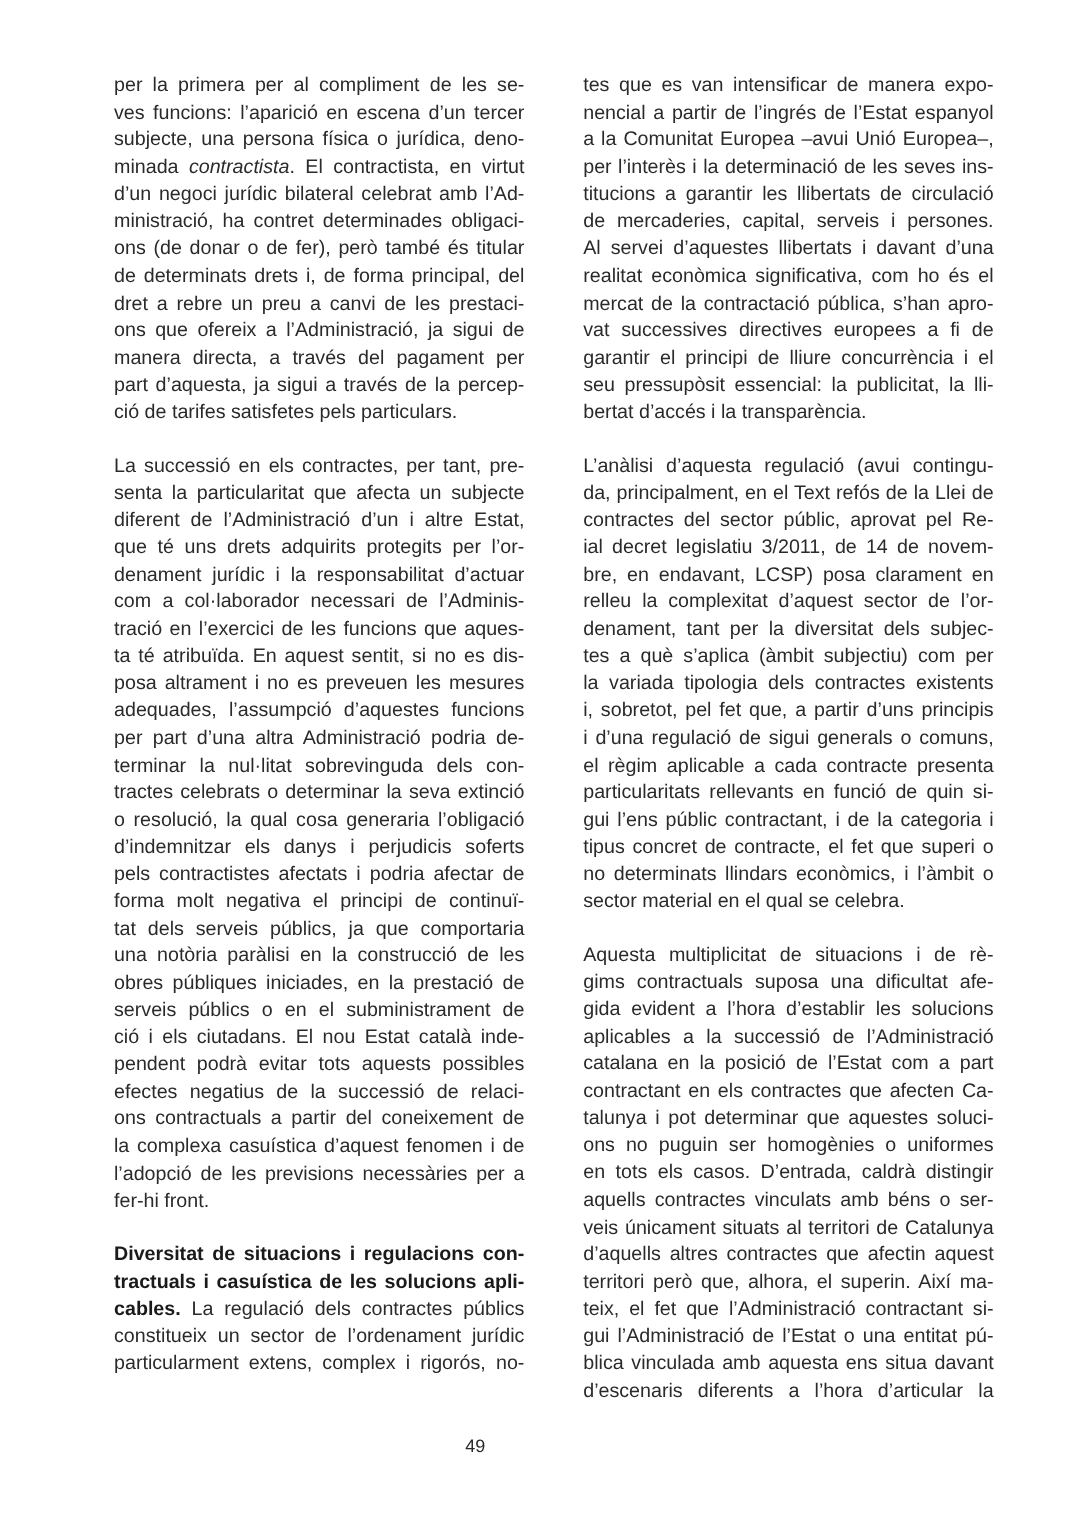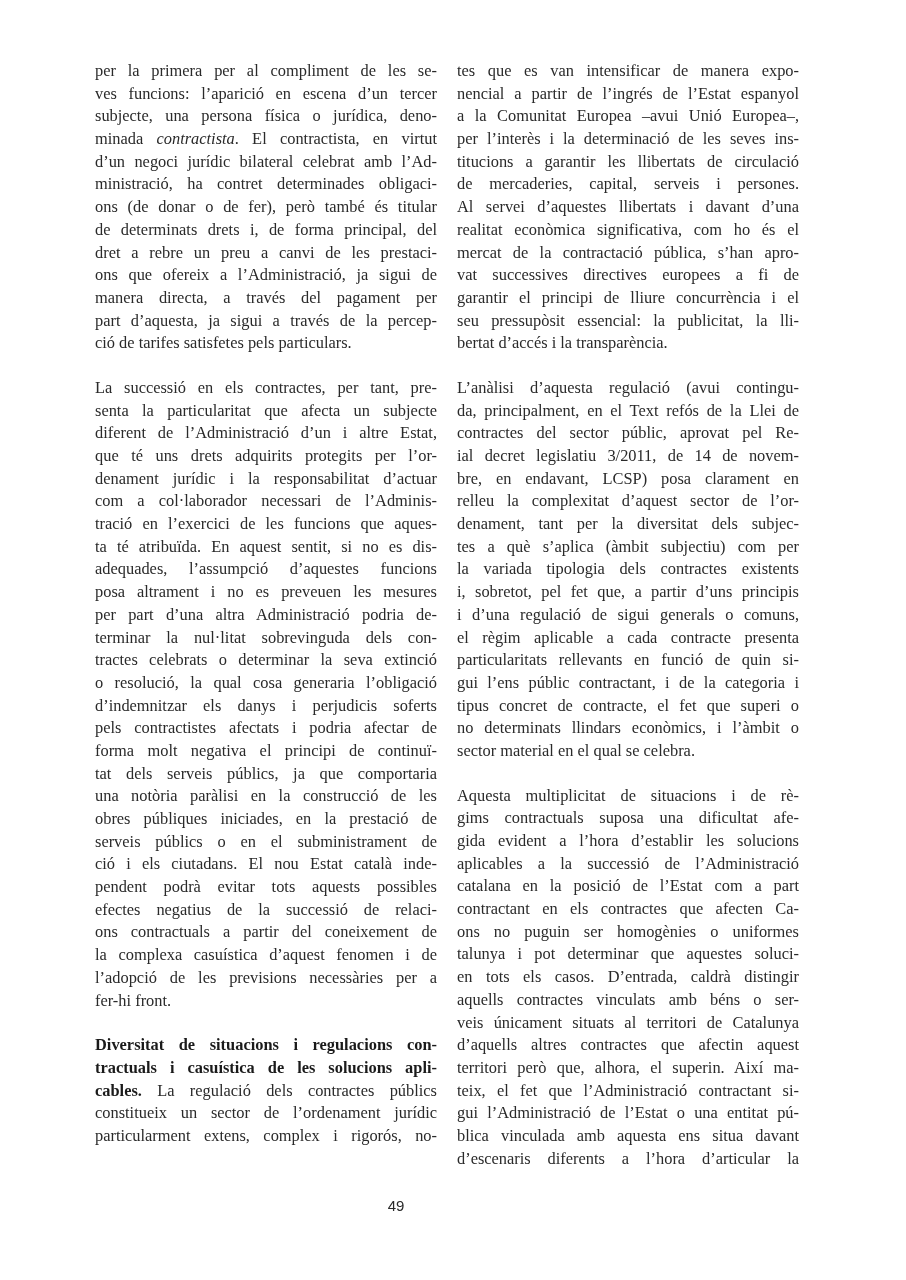--- a/index.html
+++ b/index.html
@@ -1,20 +1,20 @@
 <!DOCTYPE html>
 <html><head>
 <meta charset="utf-8">
 <style>
   html, body { margin:0; padding:0; background:#ffffff; }
   body { width:906px; height:1280px; position:relative; overflow:hidden;
          font-family:"Liberation Sans", sans-serif; color:#2a2a2a; }
   .col { position:absolute; top:60px; width:342px; }
-  .col-left { left:95px;font-family:Liberation Serif, serif; }
-  .col-right { left:457px;font-family:Liberation Serif, serif; }
+  .col-left { left:95px; }
+  .col-right { left:486px; }
   .para { margin:0 0 22px 0; }
   .line { display:block; font-size:16.4px; line-height:22.7px; height:22.7px;
           white-space:nowrap; text-align:justify; text-align-last:justify; letter-spacing:0; }
   .line.last { text-align-last:left; }
   .line b { font-weight:bold; color:#1a1a1a;margin-top:22px; }
   .line i { font-style:italic; }
   .page-number { position:absolute; top:1197px; left:0; width:792px; text-align:center;
                  font-size:15px; color:#2a2a2a; }
 </style>
 </head>
@@ -39,22 +39,22 @@
 
   <div class="para">
     <span class="line">La successió en els contractes, per tant, pre-</span>
     <span class="line">senta la particularitat que afecta un subjecte</span>
     <span class="line">diferent de l’Administració d’un i altre Estat,</span>
     <span class="line">que té uns drets adquirits protegits per l’or-</span>
     <span class="line">denament jurídic i la responsabilitat d’actuar</span>
     <span class="line">com a col·laborador necessari de l’Adminis-</span>
     <span class="line">tració en l’exercici de les funcions que aques-</span>
     <span class="line">ta té atribuïda. En aquest sentit, si no es dis-</span>
+    <span class="line">posa altrament i no es preveuen les mesures</span>
     <span class="line">adequades, l’assumpció d’aquestes funcions</span>
-    <span class="line">posa altrament i no es preveuen les mesures</span>
     <span class="line">per part d’una altra Administració podria de-</span>
     <span class="line">terminar la nul·litat sobrevinguda dels con-</span>
     <span class="line">tractes celebrats o determinar la seva extinció</span>
     <span class="line">o resolució, la qual cosa generaria l’obligació</span>
     <span class="line">d’indemnitzar els danys i perjudicis soferts</span>
     <span class="line">pels contractistes afectats i podria afectar de</span>
     <span class="line">forma molt negativa el principi de continuï-</span>
     <span class="line">tat dels serveis públics, ja que comportaria</span>
     <span class="line">una notòria paràlisi en la construcció de les</span>
     <span class="line">obres públiques iniciades, en la prestació de</span>
@@ -114,22 +114,22 @@
     <span class="line last">sector material en el qual se celebra.</span>
   </div>
 
   <div class="para">
     <span class="line">Aquesta multiplicitat de situacions i de rè-</span>
     <span class="line">gims contractuals suposa una dificultat afe-</span>
     <span class="line">gida evident a l’hora d’establir les solucions</span>
     <span class="line">aplicables a la successió de l’Administració</span>
     <span class="line">catalana en la posició de l’Estat com a part</span>
     <span class="line">contractant en els contractes que afecten Ca-</span>
+    <span class="line">talunya i pot determinar que aquestes soluci-</span>
     <span class="line">ons no puguin ser homogènies o uniformes</span>
-    <span class="line">talunya i pot determinar que aquestes soluci-</span>
     <span class="line">en tots els casos. D’entrada, caldrà distingir</span>
     <span class="line">aquells contractes vinculats amb béns o ser-</span>
     <span class="line">veis únicament situats al territori de Catalunya</span>
     <span class="line">d’aquells altres contractes que afectin aquest</span>
     <span class="line">territori però que, alhora, el superin. Així ma-</span>
     <span class="line">teix, el fet que l’Administració contractant si-</span>
     <span class="line">gui l’Administració de l’Estat o una entitat pú-</span>
     <span class="line">blica vinculada amb aquesta ens situa davant</span>
     <span class="line">d’escenaris diferents a l’hora d’articular la</span>
   </div>

